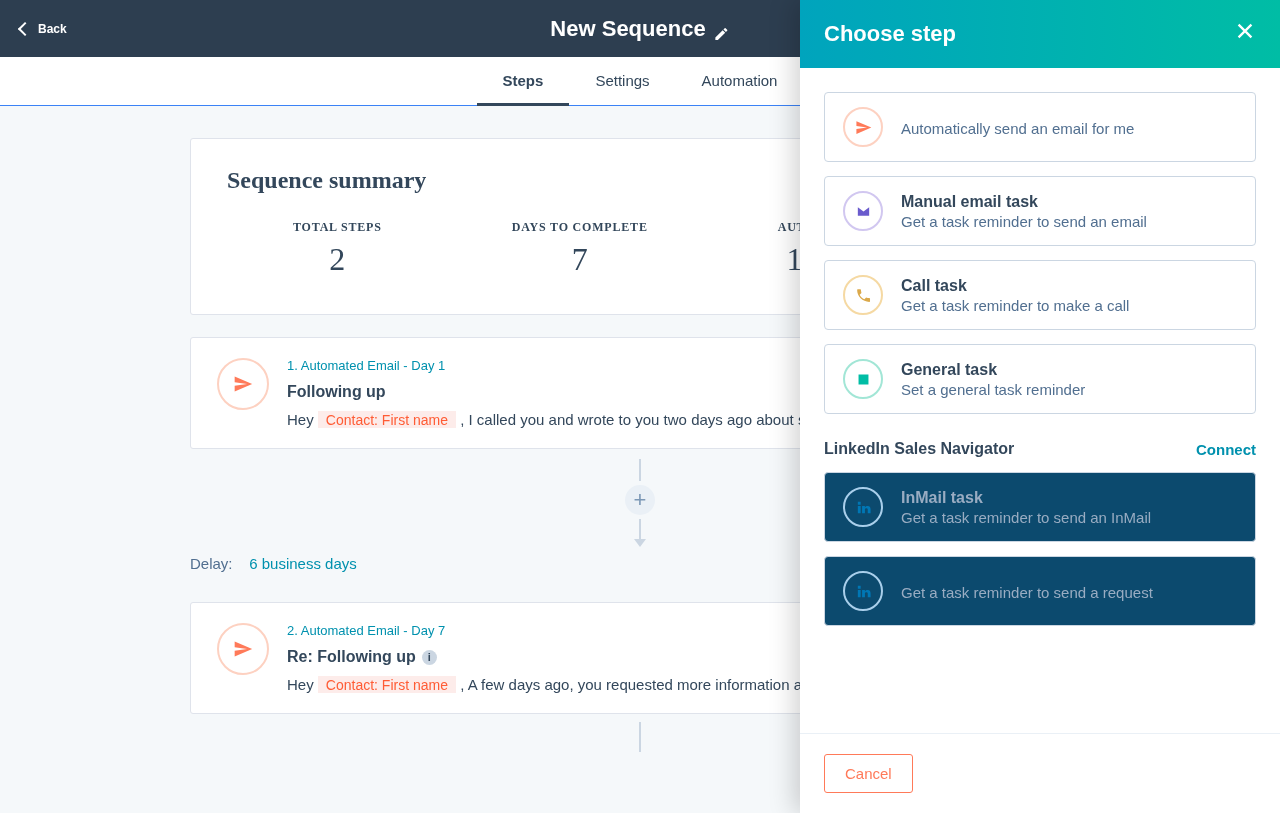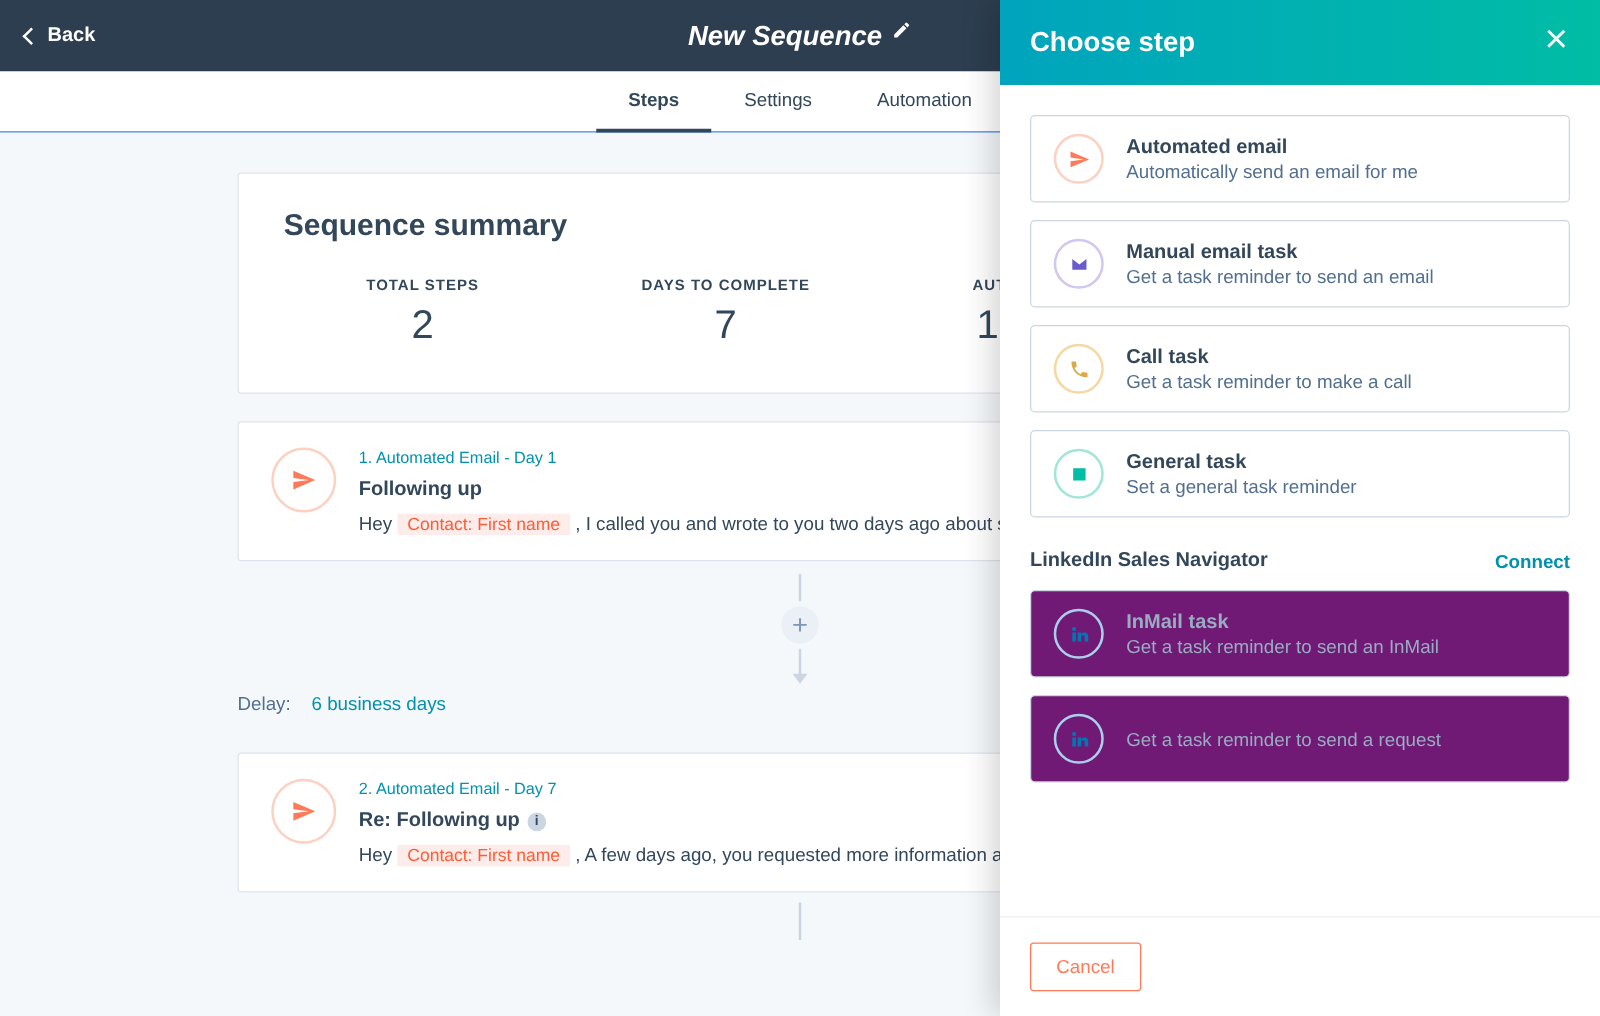--- a/index.html
+++ b/index.html
@@ -1,33 +1,33 @@
 <!DOCTYPE html>
 <html><head>
 <meta charset="utf-8">
 <style>
   * { box-sizing: border-box; margin: 0; padding: 0; }
   body { font-family: -apple-system, BlinkMacSystemFont, "Segoe UI", Helvetica, Arial, sans-serif; background: #f5f8fa; color: #33475b; width: 1280px; height: 813px; overflow: hidden; position: relative; }
 
   
   .topbar { height: 57px; background: #2d3e50; display: flex; align-items: center; position: relative; color: #fff; }
-  .back-btn { display: flex; align-items: center; gap: 8px; margin-left: 20px; font-size: 16px; font-weight: 600; cursor: pointer; }
+  .back-btn { display: flex; align-items: center; gap: 8px; margin-left: 20px; font-size: 12px; font-weight: 600; cursor: pointer; }
   .back-chevron { width: 10px; height: 10px; border-left: 2.5px solid #fff; border-bottom: 2.5px solid #fff; transform: rotate(45deg); }
-  .title-wrap { position: absolute; left: 50%; transform: translateX(-50%); display: flex; align-items: flex-start; gap: 8px; font-style: italic; }
+  .title-wrap { position: absolute; left: 50%; transform: translateX(-50%); display: flex; align-items: flex-end; gap: 8px; }
   .title-text { font-size: 22px; font-weight: 600; }
   .pencil-icon svg { width: 16px; height: 16px; fill: #fff; display: block; }
 
   
   .tabbar { height: 49px; background: #fff; border-bottom: 1px solid #3b82f6; display: flex; justify-content: center; align-items: stretch; }
   .tab { padding: 0 26px; display: flex; align-items: center; font-size: 15px; color: #33475b; cursor: pointer; border-bottom: 3px solid transparent; font-weight: 500; margin-bottom: -1px; }
   .tab.active { border-bottom-color: #33475b; font-weight: 600; color: #33475b; }
 
   
   .workspace { padding: 32px 0 0 0; display: flex; flex-direction: column; align-items: center; }
-  .card { width: 900px; background: #fff; border: 1px solid #dfe3eb; border-radius: 3px; padding: 28px 36px 36px 36px; }
+  .card { width: 900px; background: #fff; border: 1px solid #dfe3eb; border-radius: 3px; padding: 28px 36px 36px 36px; font-family: Liberation Serif, serif; }
   .summary-title { font-size: 24px; font-weight: 600; color: #33475b; margin-bottom: 26px; }
   .summary-stats { display: flex; gap: 130px; padding-left: 66px; }
   .stat { text-align: center; }
   .stat-label { font-size: 12px; font-weight: 700; letter-spacing: 0.8px; color: #33475b; margin-bottom: 6px; }
   .stat-value { font-size: 32px; font-weight: 400; color: #33475b; }
 
   .step-card { width: 900px; background: #fff; border: 1px solid #dfe3eb; border-radius: 3px; margin-top: 22px; padding: 20px 26px; display: flex; gap: 18px; }
   .step-icon { width: 52px; height: 52px; border-radius: 50%; border: 2px solid #fdd1c1; display: flex; align-items: center; justify-content: center; flex-shrink: 0; }
   .step-icon svg { width: 20px; height: 20px; fill: #ff7a59; }
   .step-body { flex: 1; min-width: 0; }
@@ -49,21 +49,21 @@
 
   
   .sidepanel { position: absolute; right: 0; top: 0; width: 480px; height: 100%; background: #fff; box-shadow: -6px 0 24px rgba(0,0,0,0.18); display: flex; flex-direction: column; }
   .sp-header { height: 68px; background: linear-gradient(90deg, #00a4bd, #00bda5); display: flex; align-items: center; justify-content: space-between; padding: 10px 24px; }
   .sp-header-title { color: #fff; font-size: 22px; font-weight: 600; }
   .sp-close { color: #fff; font-size: 24px; cursor: pointer; }
   .sp-close svg { width: 22px; height: 22px; stroke: #fff; stroke-width: 2.5; fill: none; }
 
   .sp-body { flex: 1; overflow-y: auto; padding: 24px; }
   .option { border: 1px solid #cbd6e2; border-radius: 4px; padding: 14px 18px; display: flex; gap: 18px; align-items: center; margin-bottom: 14px; cursor: pointer; background: #fff; }
-  .option.disabled { background: #701a75; cursor: not-allowed; }
+  .option.disabled { background: #0c4a6e; cursor: not-allowed; }
   .option.disabled .opt-title, .option.disabled .opt-desc { color: #99acc2; }
   .opt-icon { width: 40px; height: 40px; border-radius: 50%; border: 2px solid; display: flex; align-items: center; justify-content: center; flex-shrink: 0; }
   .opt-icon svg { width: 17px; height: 17px; }
   .opt-title { font-weight: 600; font-size: 16px; color: #33475b; }
   .opt-desc { font-size: 15px; color: #516f90; margin-top: 2px; }
 
   .linkedin-row { display: flex; justify-content: space-between; align-items: center; margin: 26px 0 14px 0; }
   .linkedin-title { font-weight: 600; font-size: 16px; color: #33475b; }
   .linkedin-connect { color: #0091ae; font-weight: 600; font-size: 15px; cursor: pointer; }
 
@@ -193,21 +193,20 @@
   </div>
   <div class="sp-body">
 
     <div class="option">
       <div class="opt-icon ic-orange">
         <svg viewBox="0 0 24 24">
             <path d="M2 21l21-9L2 3v7l15 2-15 2v7z"></path>
           </svg>
       </div>
       <div>
-        <div class="opt-title">Automated email</div>
         <div class="opt-desc">Automatically send an email for me</div>
       </div>
     </div>
 
     <div class="option">
       <div class="opt-icon ic-purple">
         <svg viewBox="0 0 24 24">
             <path d="M4 6h16v12H4z M4 6l8 6 8-6"></path>
           </svg>
       </div>

